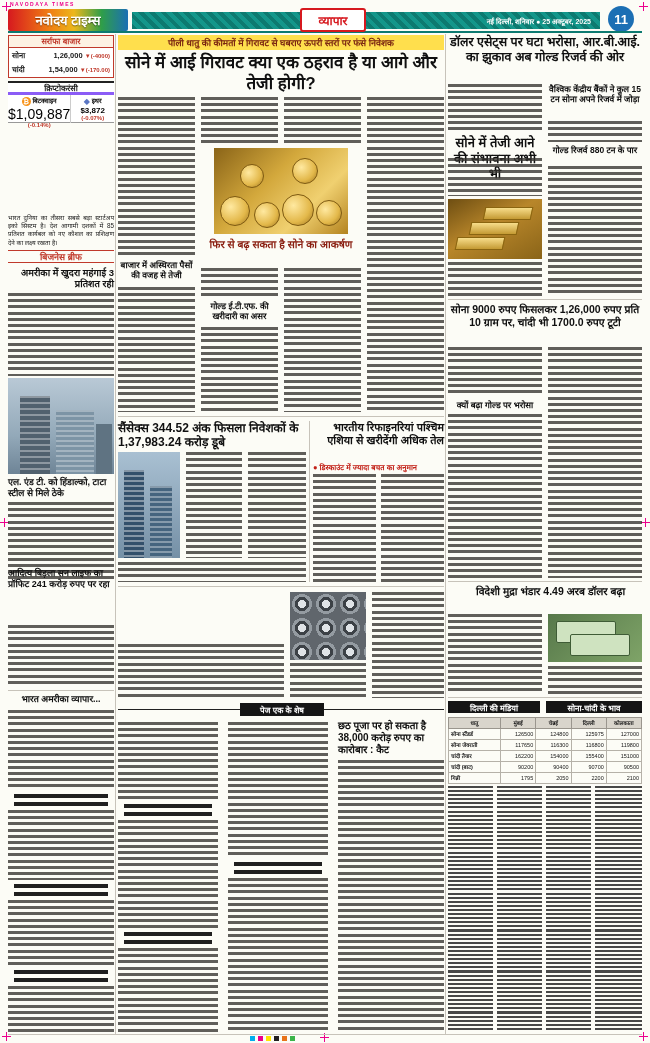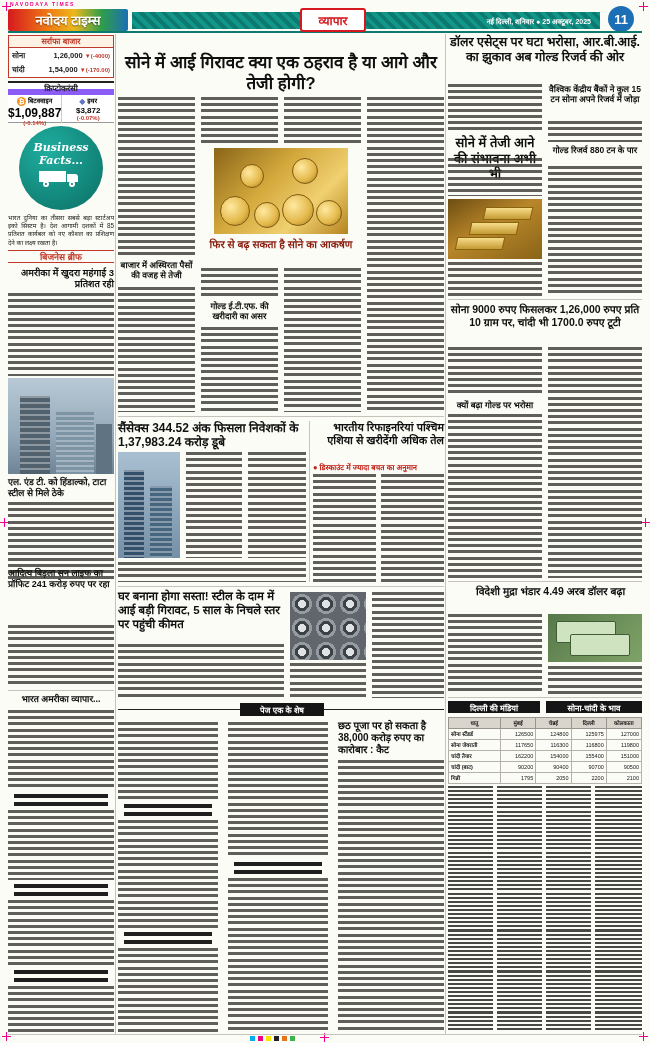--- a/index.html
+++ b/index.html
@@ -60,60 +60,52 @@
   <div class="abs" style="left:8px;top:9px;width:120px;height:22px;background:linear-gradient(90deg,#d6191f,#f07f13 35%,#ecb71c 55%,#2f9e49 78%,#1c6fb4);color:#fff;font-weight:bold;font-size:13px;display:flex;align-items:center;justify-content:center;text-shadow:0 1px 1px rgba(0,0,0,.45);border-radius:2px;">नवोदय टाइम्स</div>
   <div class="abs" style="left:132px;top:12px;width:468px;height:17px;background:repeating-linear-gradient(45deg,#0d7a70 0 4px,#13968a 4px 8px);"></div>
   <div class="abs" style="left:444px;top:17px;width:152px;color:#fff;font-size:7px;font-weight:bold;text-align:right;padding-right:5px;z-index:2;">नई दिल्ली, शनिवार ● 25 अक्टूबर, 2025</div>
   <div class="abs" style="left:300px;top:8px;width:66px;height:24px;background:#fff;border:2px solid #d6191f;color:#d6191f;font-weight:bold;font-size:12px;display:flex;align-items:center;justify-content:center;border-radius:3px;z-index:3;">व्यापार</div>
   <div class="abs" style="left:608px;top:6px;width:26px;height:26px;border-radius:50%;background:#1c6fb4;color:#fff;font-weight:bold;font-size:13px;display:flex;align-items:center;justify-content:center;">11</div>
   <div class="abs" style="left:8px;top:31px;width:634px;height:2px;background:#0d7a70;"></div>
 
   <div class="abs vrule" style="left:115px;top:34px;height:1000px;"></div>
   <div class="abs vrule" style="left:445px;top:34px;height:1000px;"></div>
 
+  <div class="abs" style="left:118px;top:35px;width:326px;height:15px;background:#ffdf4d;color:#7a2410;font-weight:bold;font-size:9px;display:flex;align-items:center;justify-content:center;">पीली धातु की कीमतों में गिरावट से घबराए ऊपरी स्तरों पर फंसे निवेशक</div>
 
   <div class="abs" style="left:8px;top:35px;width:106px;height:43px;border:1px solid #c0392b;background:#fff;">
     <div style="font-size:8px;font-weight:bold;color:#c0392b;text-align:center;border-bottom:1px solid #c0392b;height:12px;line-height:12px;background:#fdf2e3;">सर्राफा बाजार</div>
     <div class="brow">
       <span style="font-weight:bold;">सोना</span>
       <span><b>1,26,000</b>
         <span class="chg"><span>▼</span><span>(-4000)</span></span></span>
     </div>
     <div class="brow">
       <span style="font-weight:bold;">चांदी</span>
       <span><b>1,54,000</b>
         <span class="chg"><span>▼</span><span>(-170.00)</span></span></span>
     </div>
   </div>
 
   <div class="abs" style="left:8px;top:81px;width:106px;height:42px;border-top:2px solid #222;border-bottom:1px solid #999;background:#fff;">
-    <div style="height:12px;line-height:12px;text-align:center;font-size:8px;font-weight:bold;border-bottom:6px solid #8b5cf6;color:#222;">क्रिप्टोकरंसी</div>
+    <div style="height:12px;line-height:12px;text-align:center;font-size:8px;font-weight:bold;border-bottom:3px solid #8b5cf6;color:#222;">क्रिप्टोकरंसी</div>
     <div style="display:flex;height:28px;">
       <div style="flex:1;text-align:center;border-right:1px solid #ccc;padding-top:1px;">
         <div style="font-size:6.5px;font-weight:bold;"><span class="btc-ic">₿</span> <span>बिटक्वाइन</span></div>
-        <div style="font-size:12px;font-weight:bold;">$1,09,887</div>
+        <div style="font-size:14px;font-weight:normal;">$1,09,887</div>
         <div style="font-size:6px;color:#c0392b;font-weight:bold;">(-0.14%)</div>
       </div>
       <div style="flex:1;text-align:center;padding-top:1px;">
         <div style="font-size:6.5px;font-weight:bold;"><span class="eth-ic">◆</span> <span>इथर</span></div>
         <div style="font-size:8px;font-weight:bold;">$3,872</div>
         <div style="font-size:6px;color:#c0392b;font-weight:bold;">(-0.07%)</div>
       </div>
     </div>
   </div>
 
-  <div class="abs" style="left:19px;top:126px;width:84px;height:84px;border-radius:50%;background:radial-gradient(circle at 35% 30%,#1fae9f,#0b6e64);color:#fff;text-align:center;padding-top:16px;">
-    <div style="font-family:'DejaVu Serif','Liberation Serif',serif;font-style:italic;font-weight:bold;font-size:11px;line-height:1.15;">Business Facts...</div>
-    <div class="truck">
-      <div class="tbox"></div>
-        <div class="tcab"></div>
-      <div class="tw" style="left:4px;"></div>
-        <div class="tw" style="left:30px;"></div>
-    </div>
-  </div>
   <div class="abs" style="left:8px;top:214px;width:106px;font-size:6.3px;line-height:1.3;text-align:justify;color:#222;">भारत दुनिया का तीसरा सबसे बड़ा स्टार्टअप इको सिस्टम है। देश आगामी दशकों में 85 प्रतिशत कार्यबल को नए कौशल का प्रशिक्षण देने का लक्ष्य रखता है।</div>
 
   <div class="abs" style="left:8px;top:250px;width:106px;height:13px;color:#c0392b;font-weight:bold;font-size:9px;text-align:center;border-top:1px solid #c0392b;border-bottom:1px solid #c0392b;line-height:12px;">बिजनेस ब्रीफ</div>
 
   <div class="abs headline center" style="left:8px;top:267px;width:106px;font-size:9.5px;text-align:right;">अमरीका में खुदरा महंगाई 3 प्रतिशत रही</div>
   <div class="abs ft" style="left:8px;top:293px;width:106px;height:83px;"></div>
 
   <div class="photo" style="left:8px;top:378px;width:106px;height:96px;background:linear-gradient(#b9c9d6 0%,#93a9b9 60%,#6e8496);">
     <div style="position:absolute;left:12px;bottom:0;width:30px;height:78px;background:#51616e;background-image:repeating-linear-gradient(to bottom,rgba(255,255,255,.35) 0 2px,transparent 2px 6px);"></div>
     <div style="position:absolute;left:48px;bottom:0;width:38px;height:64px;background:#7d94a5;background-image:repeating-linear-gradient(to bottom,rgba(255,255,255,.3) 0 2px,transparent 2px 5px);"></div>
@@ -173,21 +165,20 @@
 
   <div class="abs vrule" style="left:309px;top:421px;height:161px;"></div>
 
   <div class="abs headline" style="left:313px;top:421px;width:131px;font-size:11px;text-align:right;">भारतीय रिफाइनरियां पश्चिम एशिया से खरीदेंगी अधिक तेल</div>
   <div class="abs" style="left:313px;top:462px;width:131px;font-size:7.5px;font-weight:bold;color:#c22017;">● डिस्काउंट में ज्यादा बचत का अनुमान</div>
   <div class="abs ft" style="left:313px;top:474px;width:63px;height:108px;"></div>
   <div class="abs ft" style="left:381px;top:474px;width:63px;height:108px;"></div>
 
   <div class="abs hrule" style="left:118px;top:586px;width:326px;"></div>
 
-  <div class="abs headline" style="left:118px;top:590px;width:166px;font-size:11.5px;">घर बनाना होगा सस्ता! स्टील के दाम में आई बड़ी गिरावट, 5 साल के निचले स्तर पर पहुंची कीमत</div>
   <div class="abs ft" style="left:118px;top:644px;width:166px;height:54px;"></div>
   <div class="photo" style="left:290px;top:592px;width:76px;height:68px;background-color:#60666c;background-image:radial-gradient(circle at 12px 12px,#dfe3e6 0 4px,#3c4146 4px 7px,#949ba1 7px 10px,transparent 10px);background-size:24px 24px;"></div>
   <div class="abs ft" style="left:290px;top:663px;width:76px;height:35px;"></div>
   <div class="abs ft" style="left:372px;top:592px;width:72px;height:106px;"></div>
 
   <div class="abs" style="left:118px;top:709px;width:326px;height:1px;background:#222;"></div>
   <div class="abs bar" style="left:240px;top:703px;width:84px;height:13px;">पेज एक के शेष</div>
 
   <div class="abs ft" style="left:118px;top:722px;width:100px;height:78px;"></div>
   <div class="abs fh" style="left:124px;top:804px;width:88px;height:12px;"></div>

